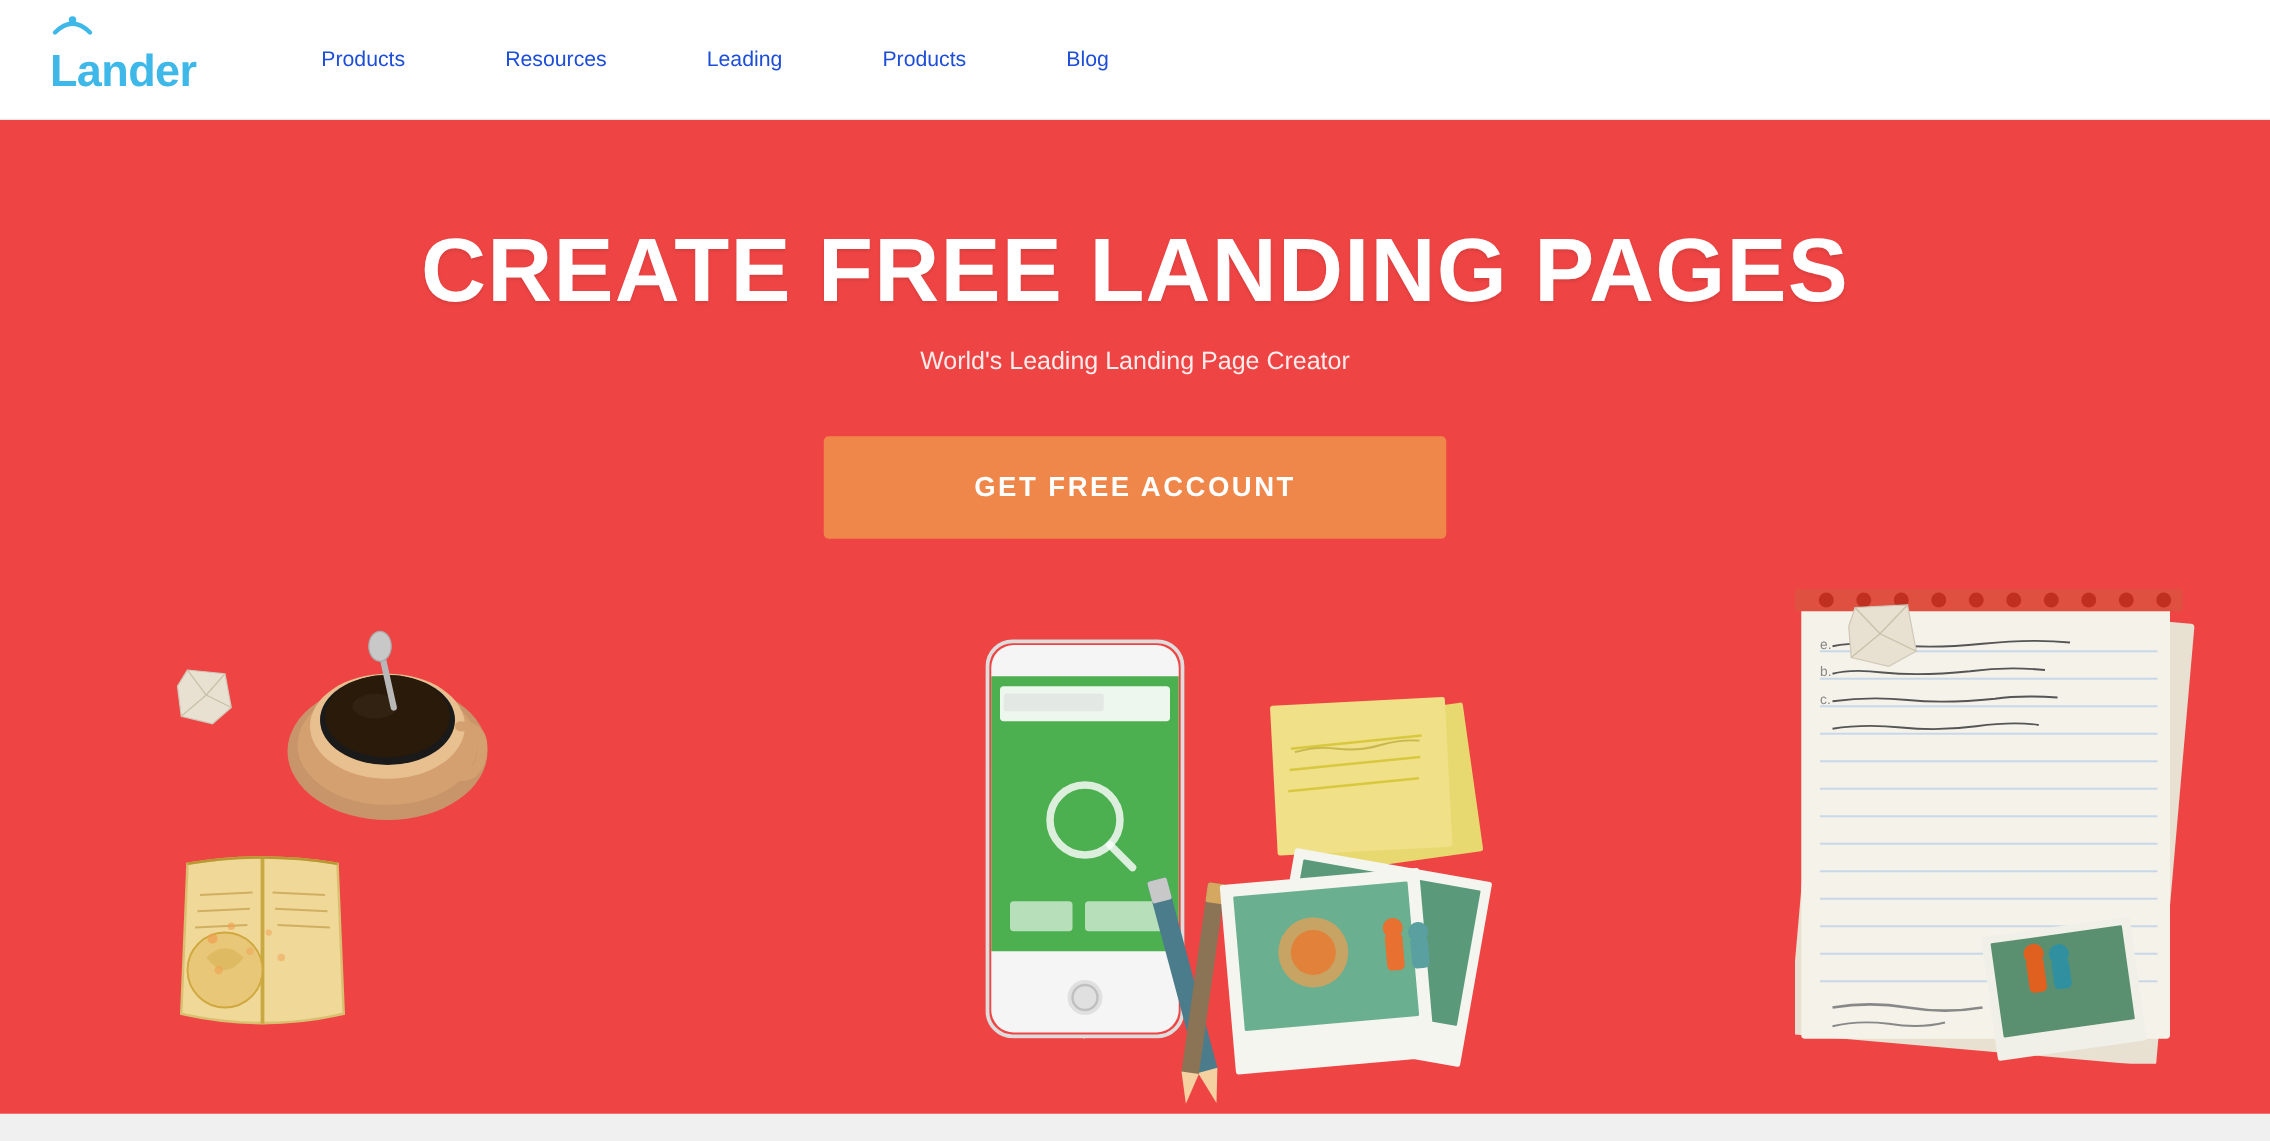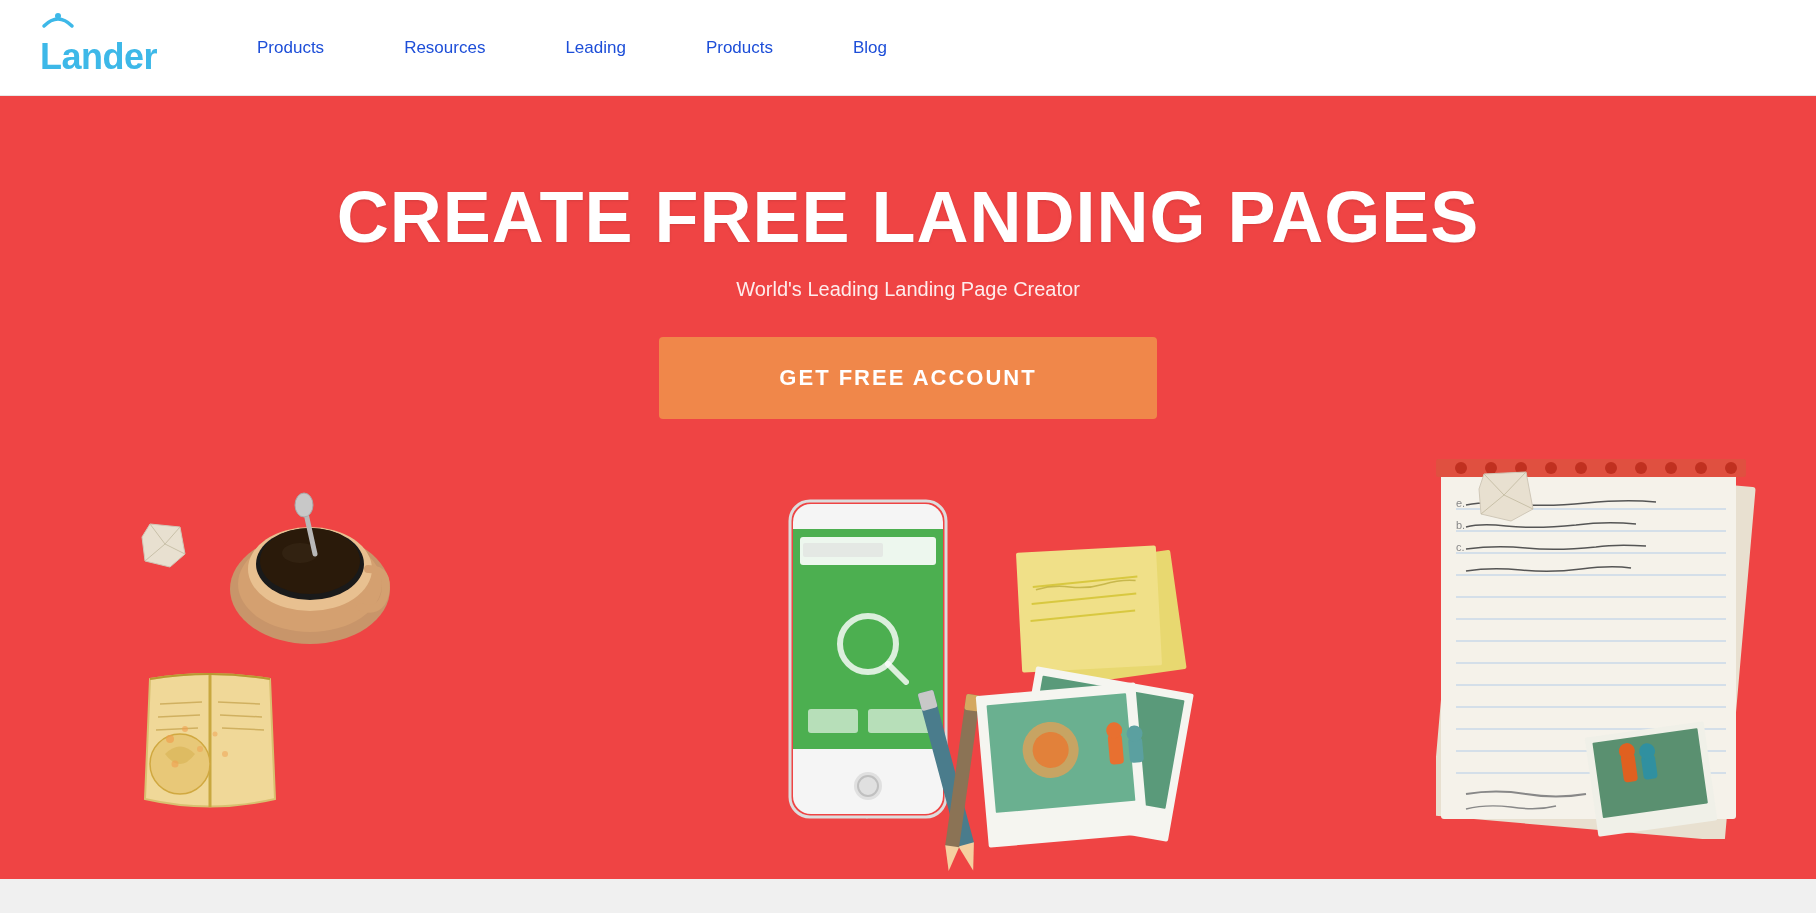--- a/index.html
+++ b/index.html
@@ -99,21 +99,21 @@
       color: #fff;
       text-align: center;
       letter-spacing: 1px;
       margin-bottom: 20px;
       text-shadow: 0 1px 3px rgba(0,0,0,0.1);
     }
     .hero-subtitle {
       font-size: 20px;
       color: rgba(255,255,255,0.9);
       text-align: left;
-      margin-bottom: 36px;
+      margin-bottom: 48px;
     }
     .btn-cta {
       background: #f0874a;
       color: #fff;
       border: none;
       padding: 28px 120px;
       font-size: 22px;
       font-weight: 700;
       cursor: pointer;
       border-radius: 4px;

